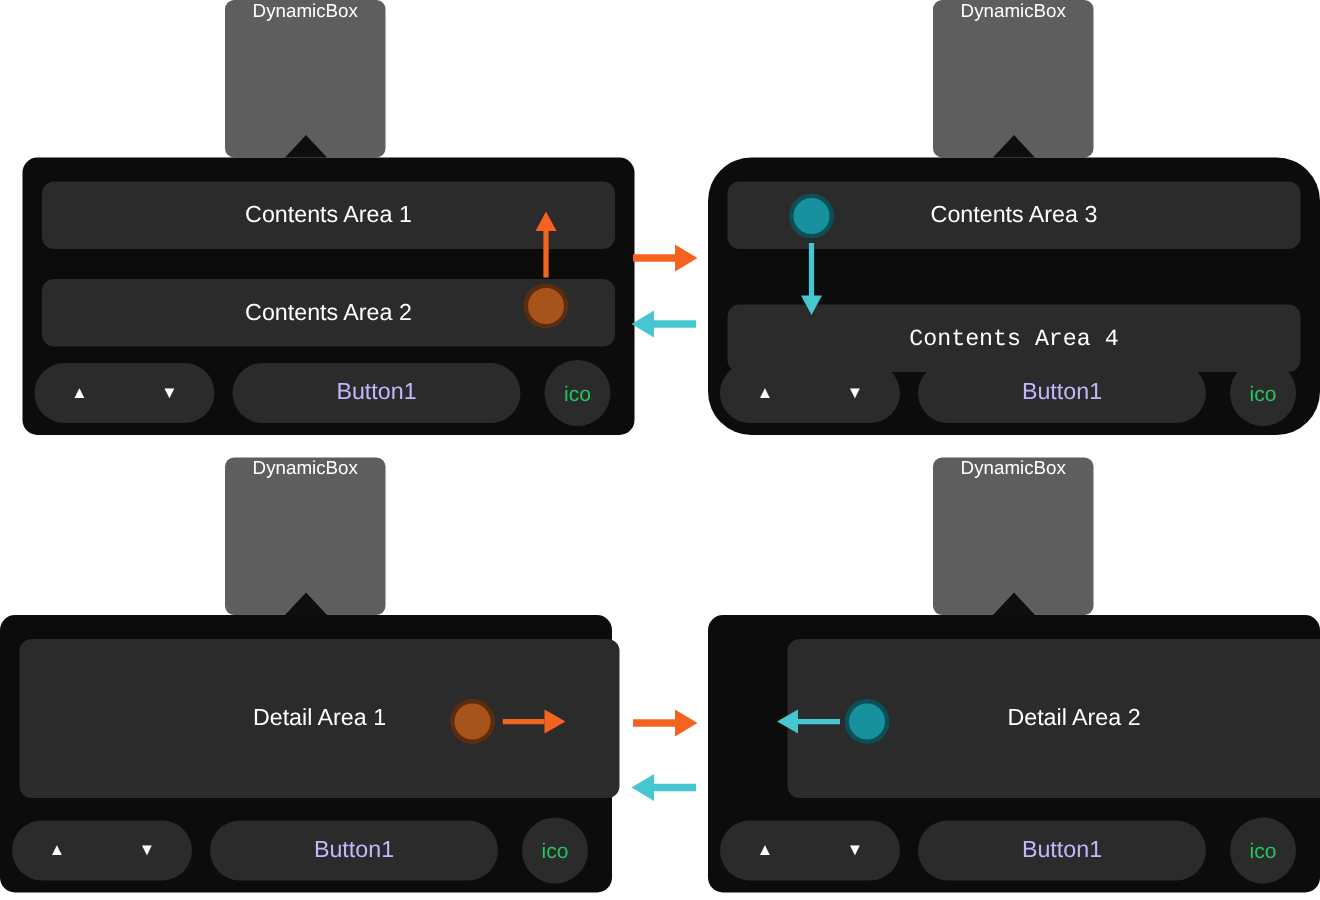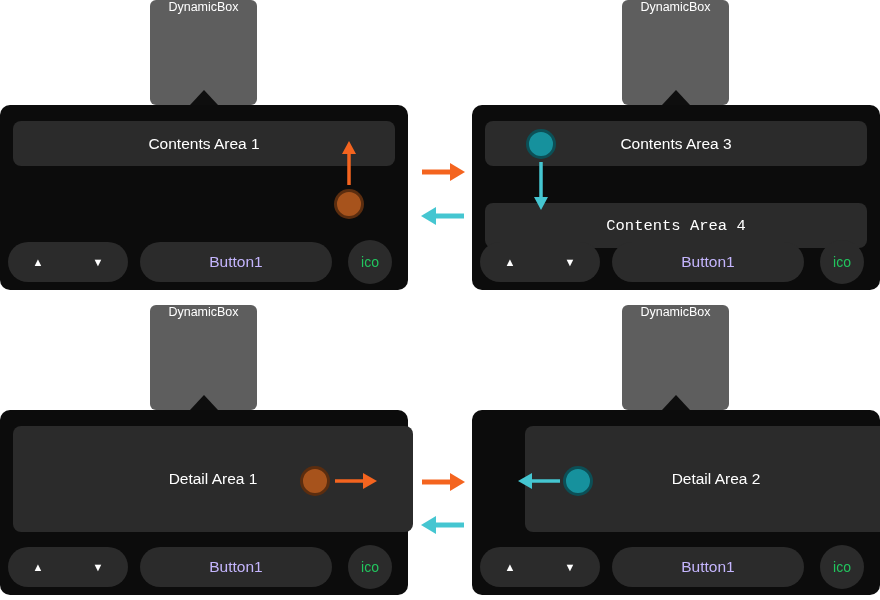--- a/index.html
+++ b/index.html
@@ -115,22 +115,23 @@
 </style>
 </head>
 <body>
 
 <div class="canvas">
 
   <div class="tab" style="left:150px; top:0;">
     <span>DynamicBox</span>
     <span class="notch"></span>
   </div>
-  <div class="panel" style="left:0; top:105px;">
+  <div class="panel" style="left:15px; top:105px;">
     <div class="area" style="left:13px; top:16px; width:382px; height:45px;">Contents Area 1</div>
+    <div class="area" style="left:13px; top:81px; width:382px; height:45px;">Contents Area 2</div>
     <div class="updown">
       <button class="half">
         <span>▲</span>
       </button>
       <button class="half">
         <span>▼</span>
       </button>
     </div>
     <button class="pill-button">Button1</button>
     <button class="ico-button">ico</button>
@@ -138,21 +139,21 @@
     <svg class="arrow" style="left:340px; top:36px;" width="18" height="46" viewBox="0 0 18 46">
       <line x1="9" y1="12" x2="9" y2="44" stroke="#f4641f" stroke-width="3.5"></line>
       <polygon points="9,0 2,13 16,13" fill="#f4641f"></polygon>
     </svg>
   </div>
 
   <div class="tab" style="left:622px; top:0;">
     <span>DynamicBox</span>
     <span class="notch"></span>
   </div>
-  <div class="panel" style="left:472px; top:105px;">
+  <div class="panel" style="left:472px; top:105px;border-radius:29px;">
     <div class="area" style="left:13px; top:16px; width:382px; height:45px;">Contents Area 3</div>
     <div class="area" style="left:13px; top:98px; width:382px; height:45px;font-family:Liberation Mono, monospace;">Contents Area 4</div>
     <div class="updown">
       <button class="half">
         <span>▲</span>
       </button>
       <button class="half">
         <span>▼</span>
       </button>
     </div>

